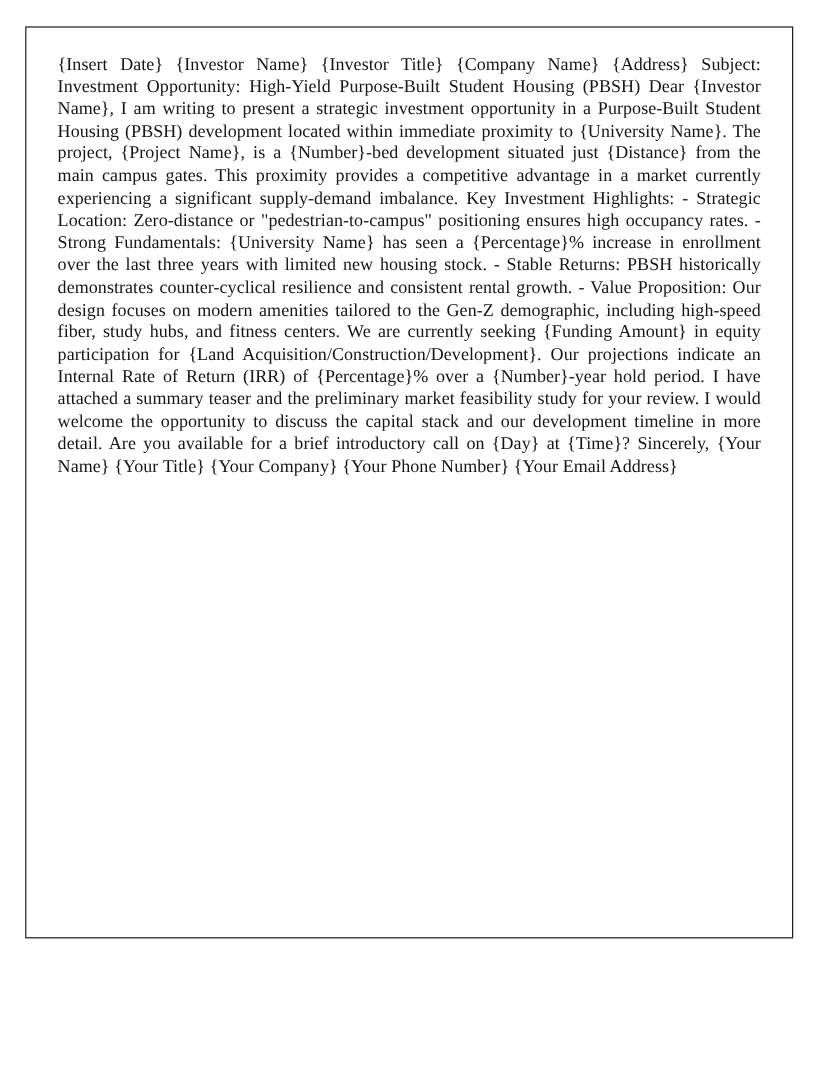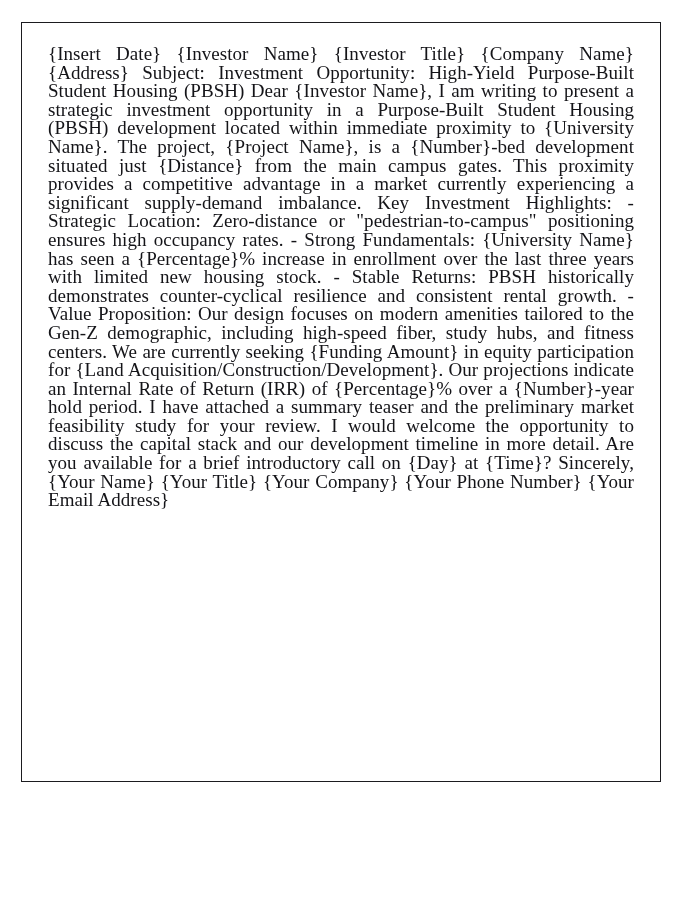--- a/index.html
+++ b/index.html
@@ -39,21 +39,21 @@
   .document-body {
     position: absolute;
     left: 26px;
     top: 22px;
     width: 586px;
   }
 
   .letter-paragraph {
     margin: 0;
     font-family: "Liberation Serif", "DejaVu Serif", serif;
-    font-size: 19px;
+    font-size: 15px;
     line-height: 18.6px;
     color: #141418;
     text-align: justify;
     text-justify: inter-word;
     word-spacing: 0.1px;
     letter-spacing: 0.05px;
     hyphens: none;
   }
 </style>
 </head>

